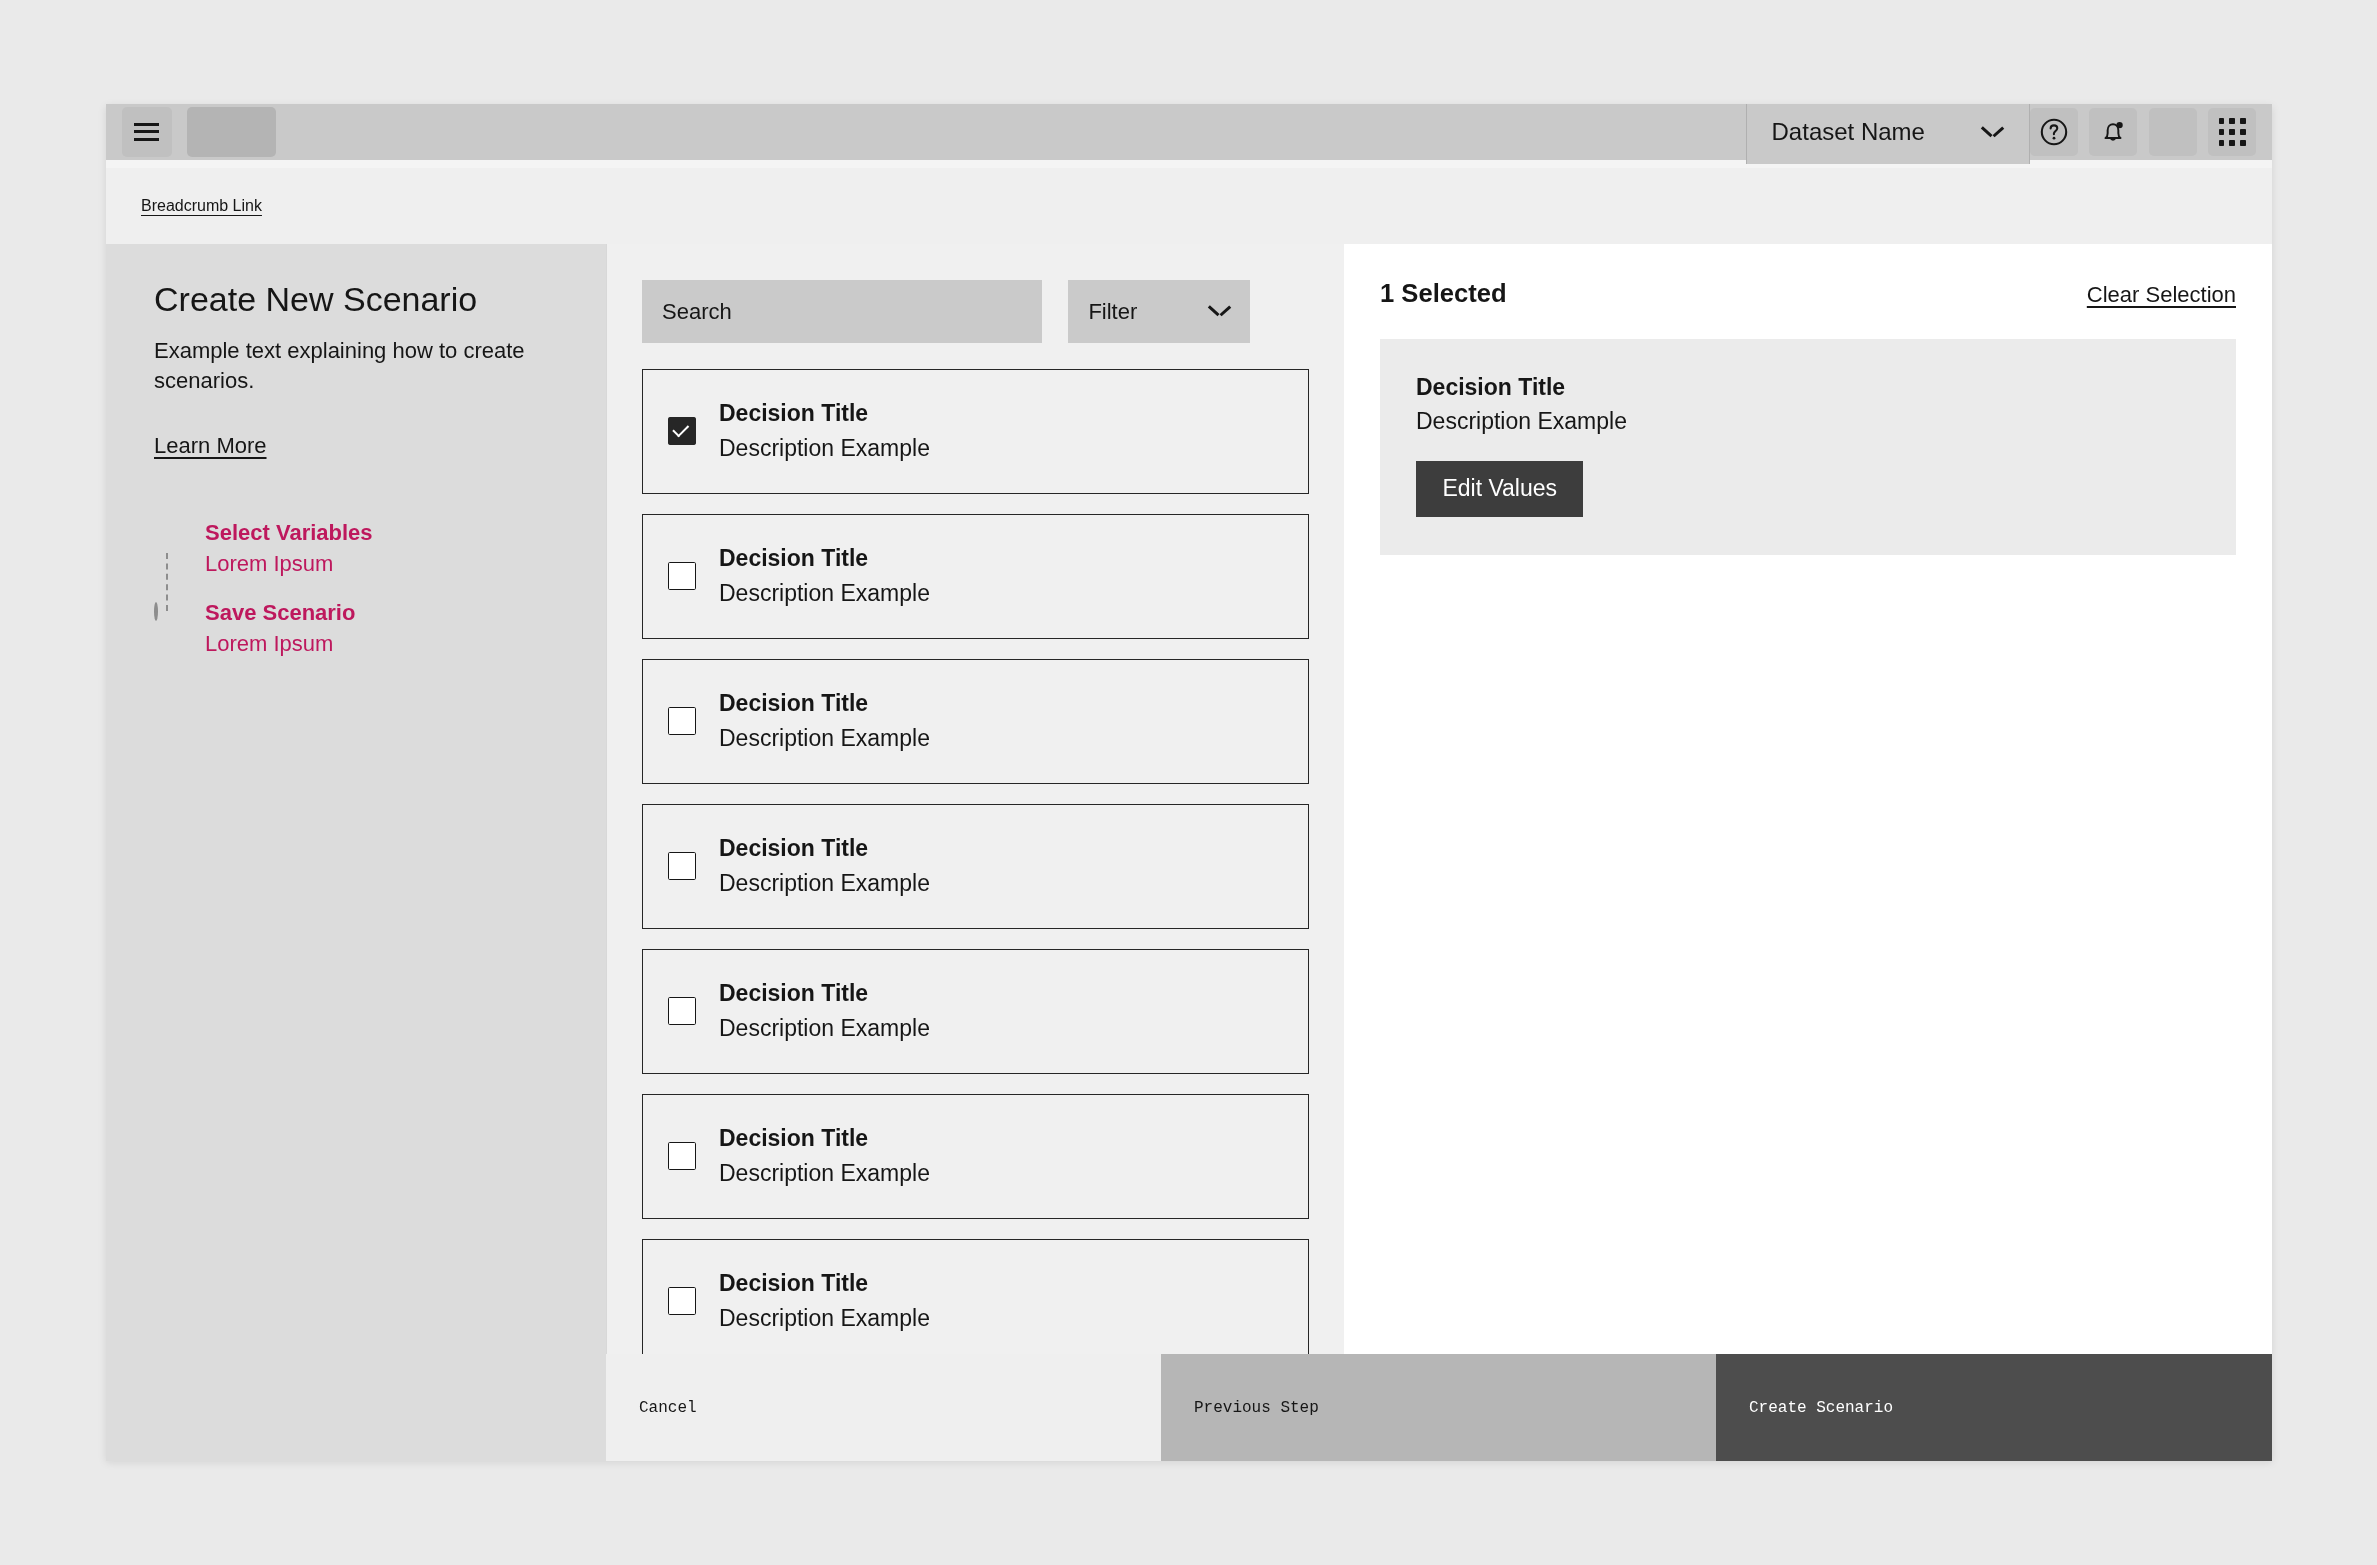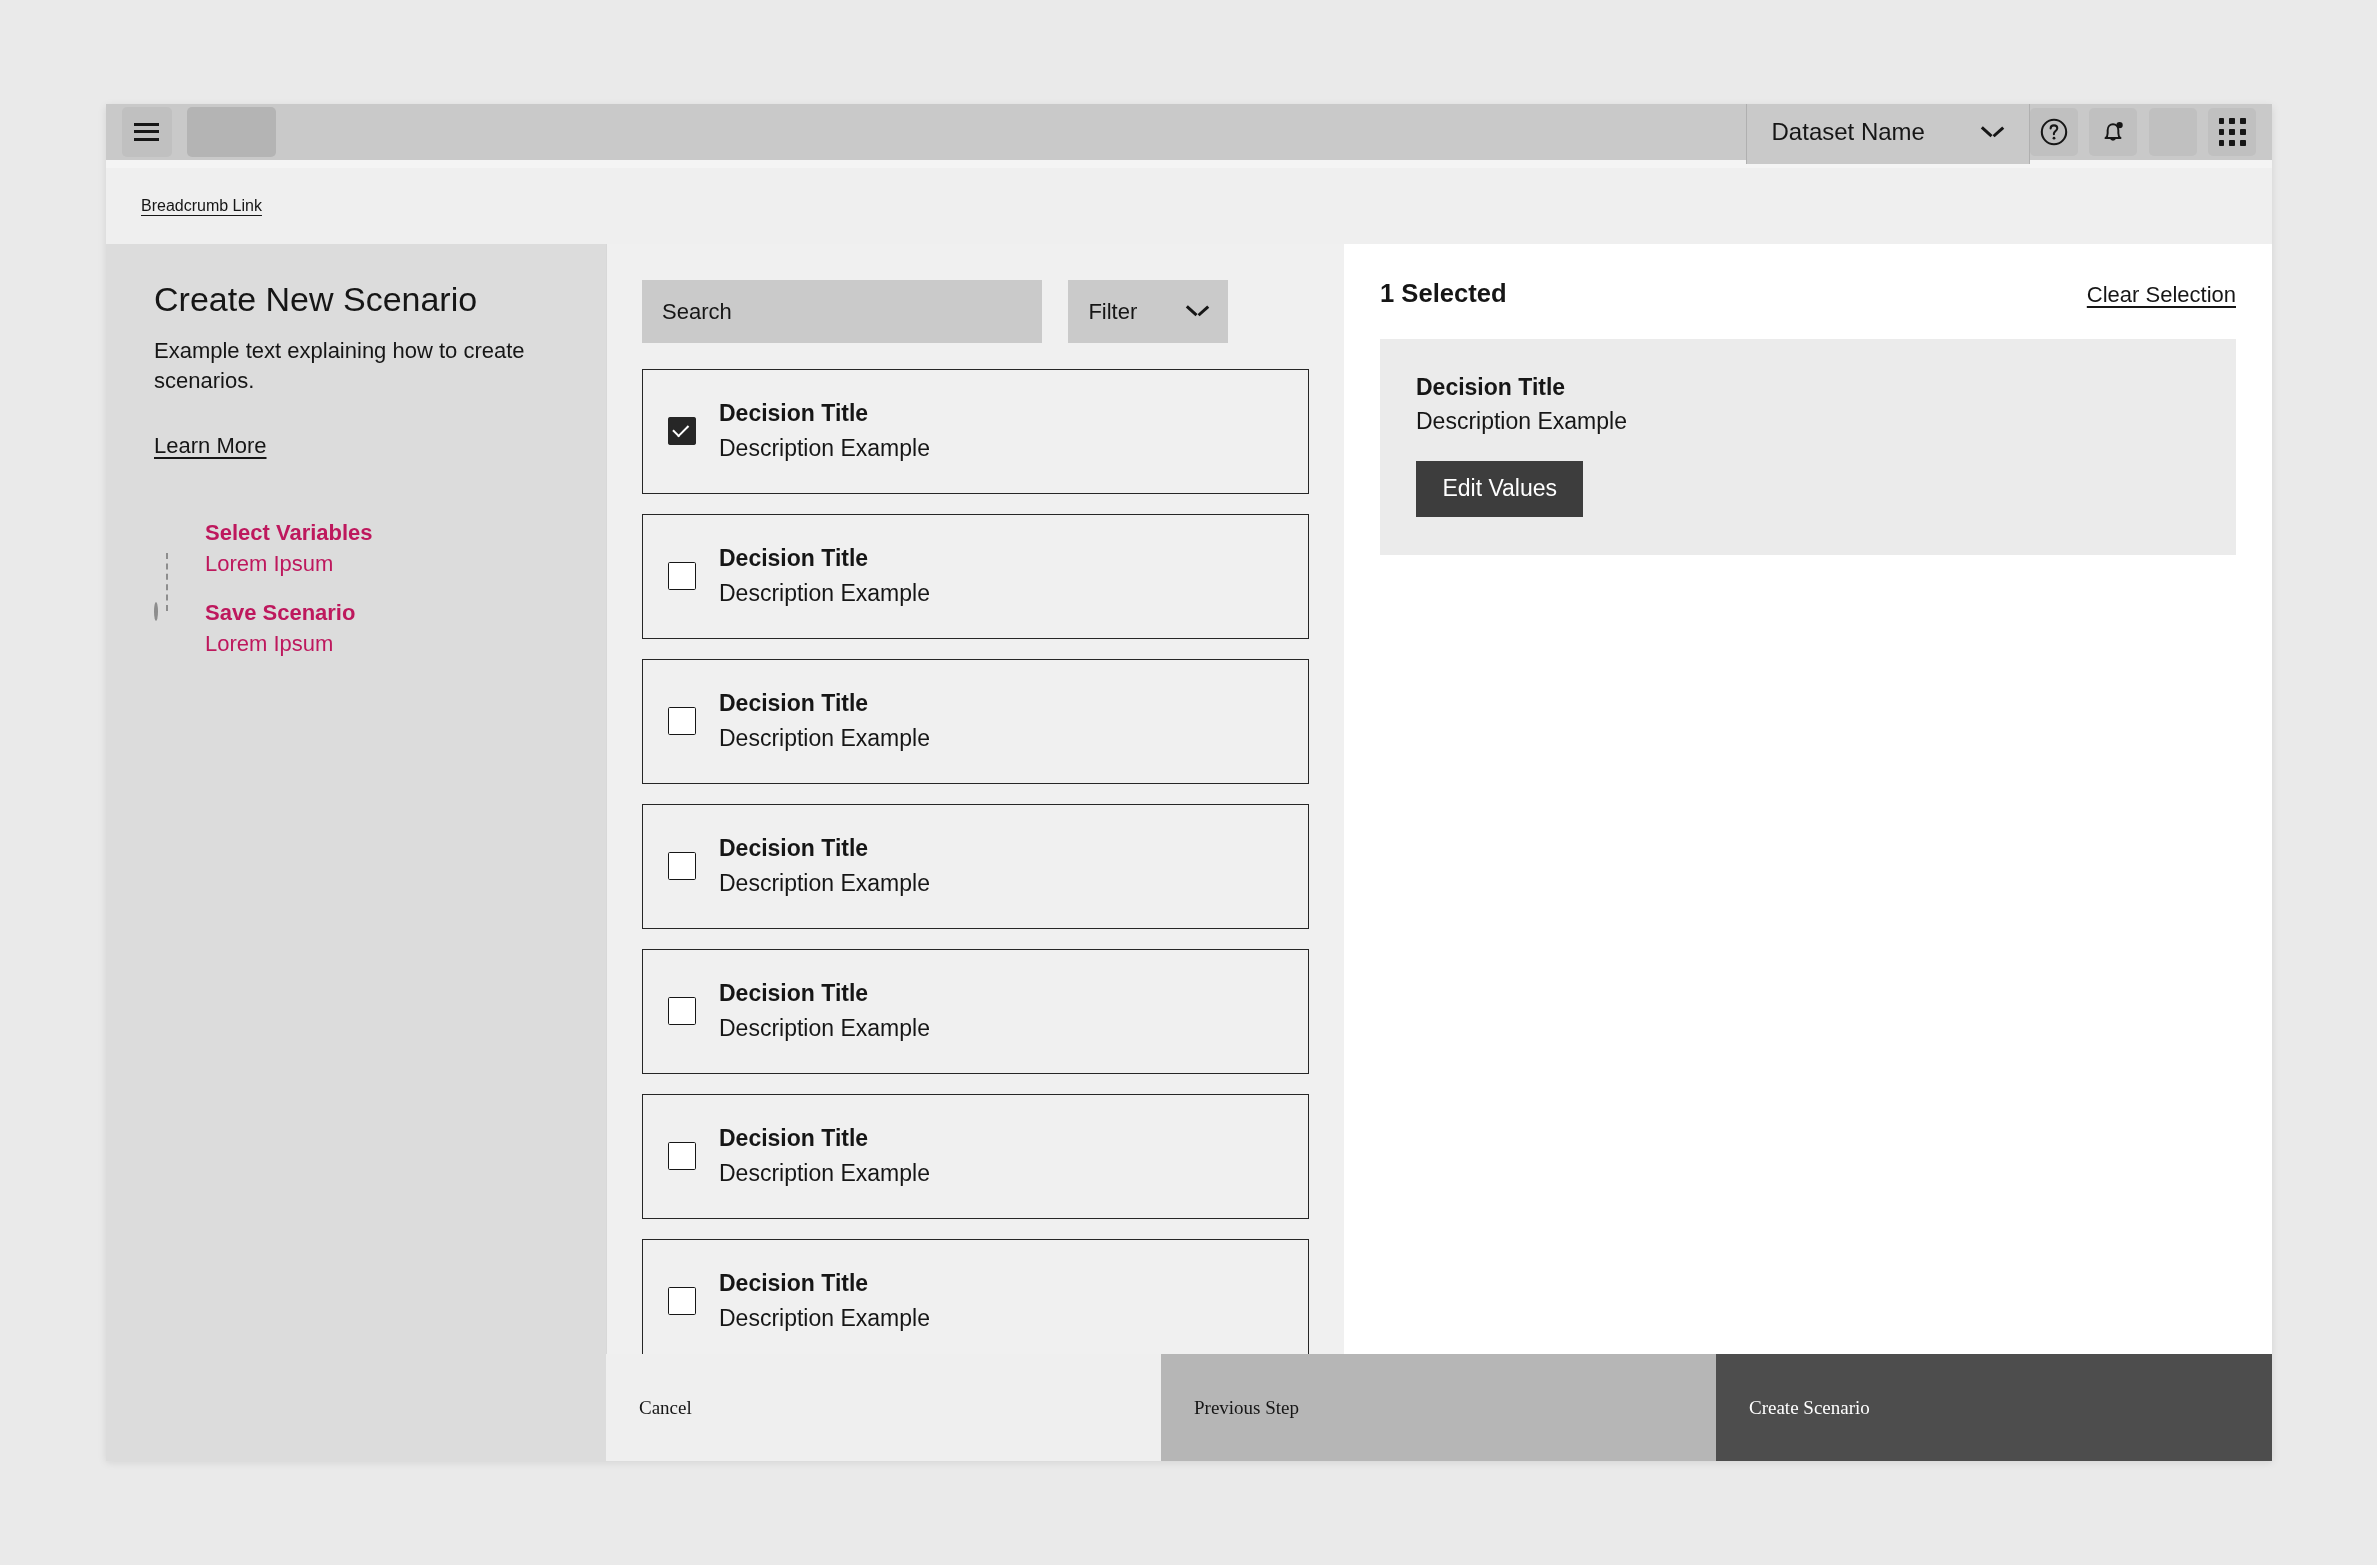--- a/index.html
+++ b/index.html
@@ -179,21 +179,21 @@
     width: 400px; height: 63px;
     background: #cacaca;
     border: none;
     font-family: "Liberation Sans", sans-serif;
     font-size: 22px;
     color: #161616;
     padding: 0 20px;
   }
   #search-input::placeholder { color: #161616; opacity: 1; }
   #filter-select {
-    width: 160px; height: 63px;
+    width: 182px; height: 63px;
     background: #cacaca;
     display: flex; align-items: center; justify-content: space-between;
     padding: 0 20px;
     gap: 38px;
   }
   #filter-label { font-size: 22px; color: #161616; }
 
   #decision-list { padding: 25.6px 35px 0 35px; }
   .decision-item {
     height: 125px;
@@ -270,22 +270,22 @@
     top: 1250px;
     width: 1666px;
     height: 107px;
     display: flex;
   }
   .footer-btn {
     height: 107px;
     display: flex;
     align-items: center;
     padding-left: 33px;
-    font-family: Liberation Serif, serif;
-    font-size: 19px;
+    font-family: Liberation Mono, monospace;
+    font-size: 16px;
     border: none;
     text-align: right;
   }
   #cancel-button      { width: 555px; background: #efefef; color: #161616; }
   #previous-step-button { width: 555px; background: #b6b6b6; color: #161616; }
   #create-scenario-button { width: 556px; background: #4d4d4d; color: #ffffff; }
 </style>
 </head>
 <body>
 

